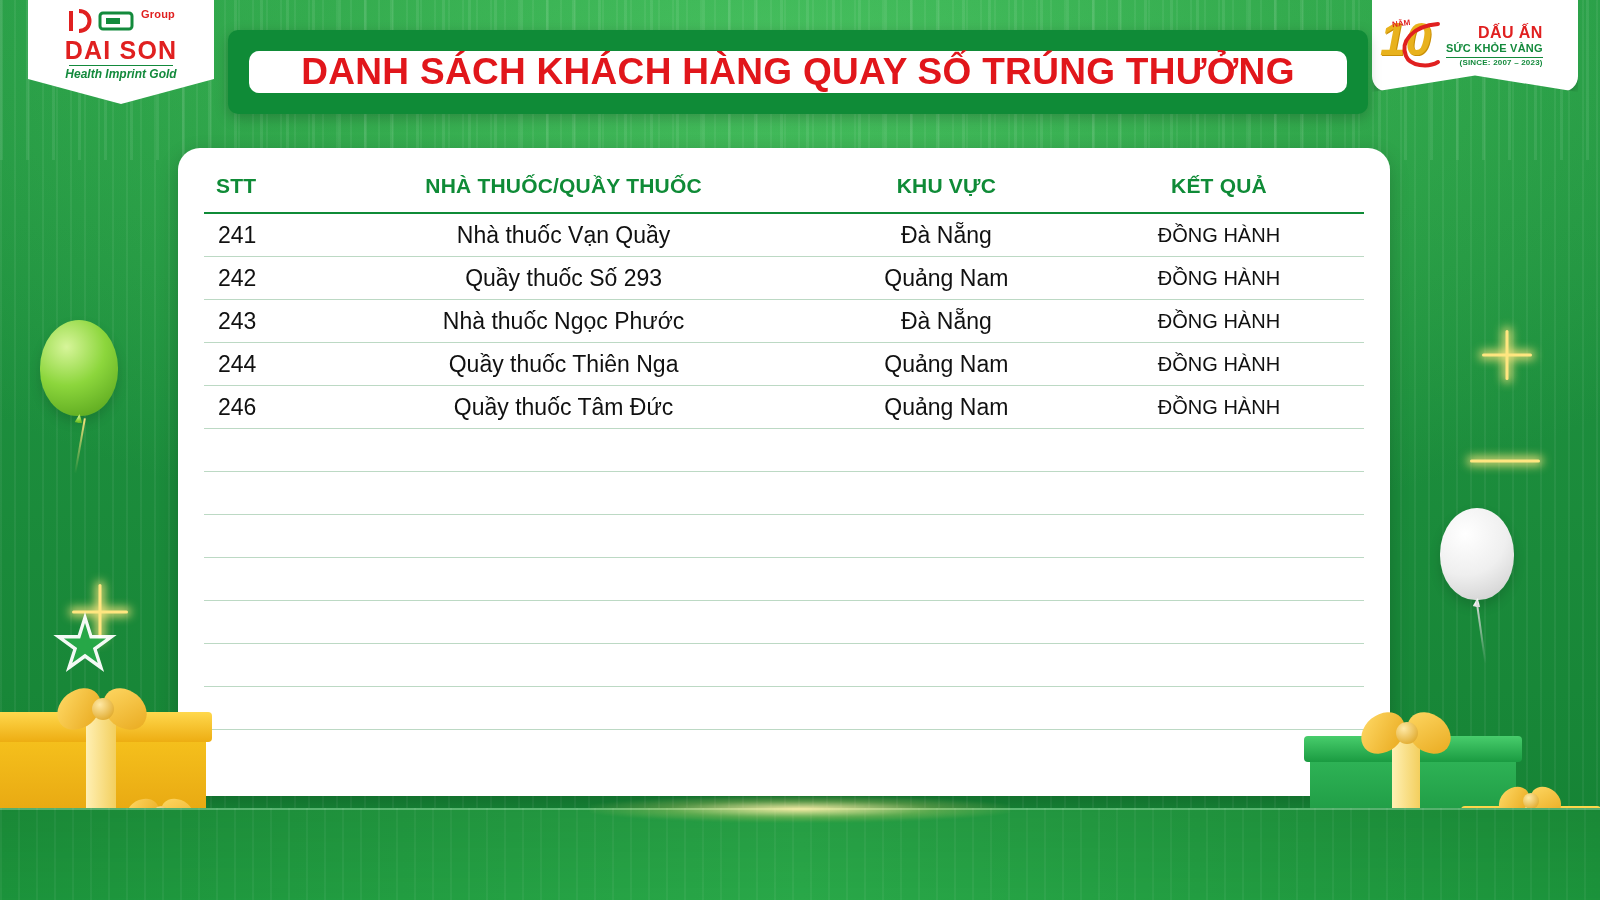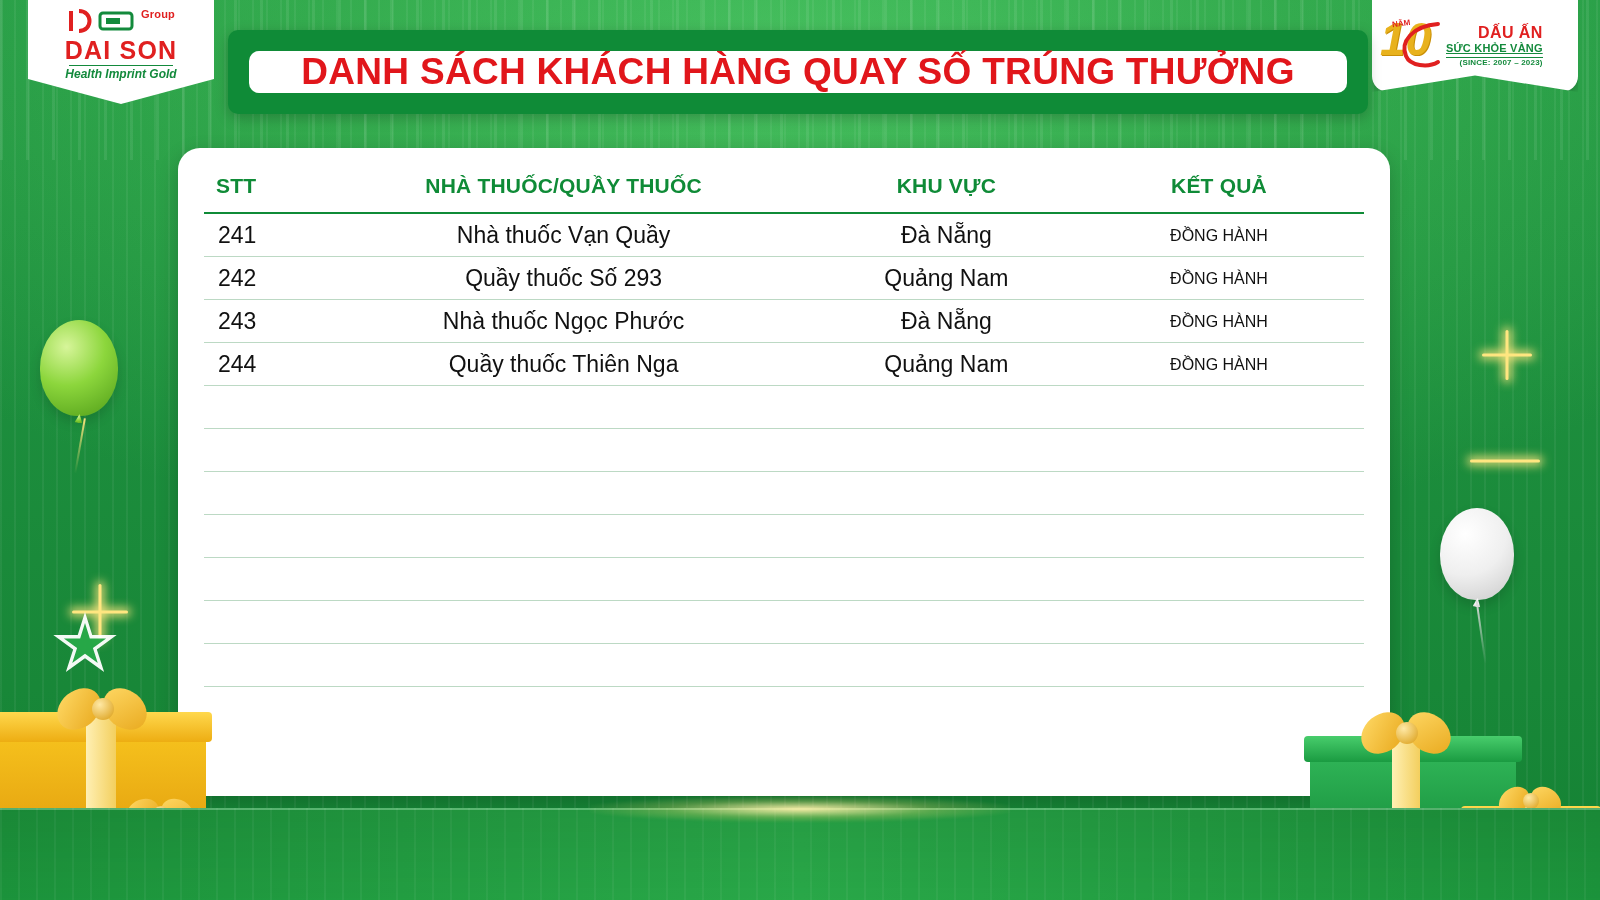--- a/index.html
+++ b/index.html
@@ -95,21 +95,21 @@
   .anniv-num .swoosh {
     position: absolute; left: 18px; top: 2px;
   }
   .anniv-num .years {
     position: absolute; left: 12px; top: 1px;
     font-size: 8px; font-weight: 700; color: #e02020;
     transform: rotate(-8deg);
   }
   .anniv-text { line-height: 1.12; text-align: right; }
   .anniv-l1 { font-size: 16px; font-weight: 700; color: #e02020; letter-spacing: .4px; }
-  .anniv-l2 { font-size: 11px; font-weight: 700; color: #138a3c; letter-spacing: .2px; text-decoration: underline; }
+  .anniv-l2 { font-size: 11px; font-weight: 700; color: #138a3c; letter-spacing: .2px; }
   .anniv-l3 {
     font-size: 8px; font-weight: 700; color: #138a3c; letter-spacing: .2px;
     border-top: 1px solid #138a3c; margin-top: 2px; padding-top: 1px;
   }
 
   
   .title-wrap {
     position: absolute; left: 228px; top: 30px; width: 1140px; height: 84px;
     background: #0f8b37;
     border-radius: 10px;
@@ -142,21 +142,21 @@
   .col-name { width: 44%; }
   .col-area { width: 22%; }
   .col-res { width: 25%; }
   thead tr { border-bottom: 2px solid #0f8b37; }
   tbody td {
     font-size: 23px; color: #111; text-align: center;
     padding: 8px 0 7px; border-bottom: 1px solid #bcd9c4;
     font-weight: 400;
   }
   tbody td.stt { text-align: left; padding-left: 14px; }
-  tbody td.res { font-size: 16px; }
+  tbody td.res { font-size: 20px; }
   tbody tr.empty td { height: 42px; }
 
   
   .deco { position: absolute; pointer-events: none; }
 
   .balloon { border-radius: 50% 50% 48% 48%; position: absolute; }
   .balloon::after {
     content: ""; position: absolute; left: 50%; bottom: -7px;
     width: 8px; height: 9px; transform: translateX(-50%) rotate(8deg);
     background: inherit; clip-path: polygon(50% 0, 100% 100%, 0 100%);
@@ -319,20 +319,26 @@
             <td>Nhà thuốc Ngọc Phước</td>
             <td>Đà Nẵng</td>
             <td class="res">ĐỒNG HÀNH</td>
           </tr>
           <tr>
             <td class="stt">244</td>
             <td>Quầy thuốc Thiên Nga</td>
             <td>Quảng Nam</td>
             <td class="res">ĐỒNG HÀNH</td>
           </tr>
+          <tr>
+            <td class="stt">246</td>
+            <td>Quầy thuốc Tâm Đức</td>
+            <td>Quảng Nam</td>
+            <td class="res">ĐỒNG HÀNH</td>
+          </tr>
           <tr class="empty">
             <td>&nbsp;</td>
             <td>&nbsp;</td>
             <td>&nbsp;</td>
             <td>&nbsp;</td>
           </tr>
           <tr class="empty">
             <td>&nbsp;</td>
             <td>&nbsp;</td>
             <td>&nbsp;</td>

